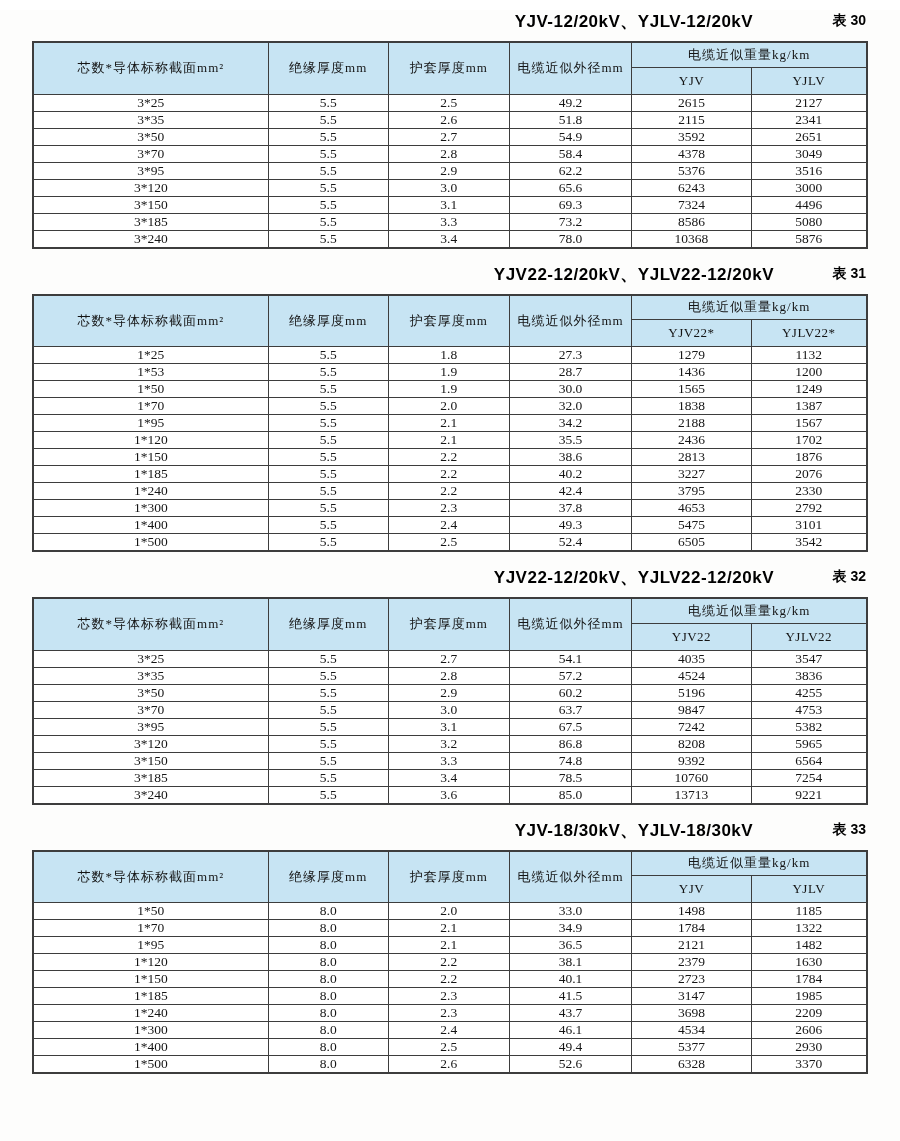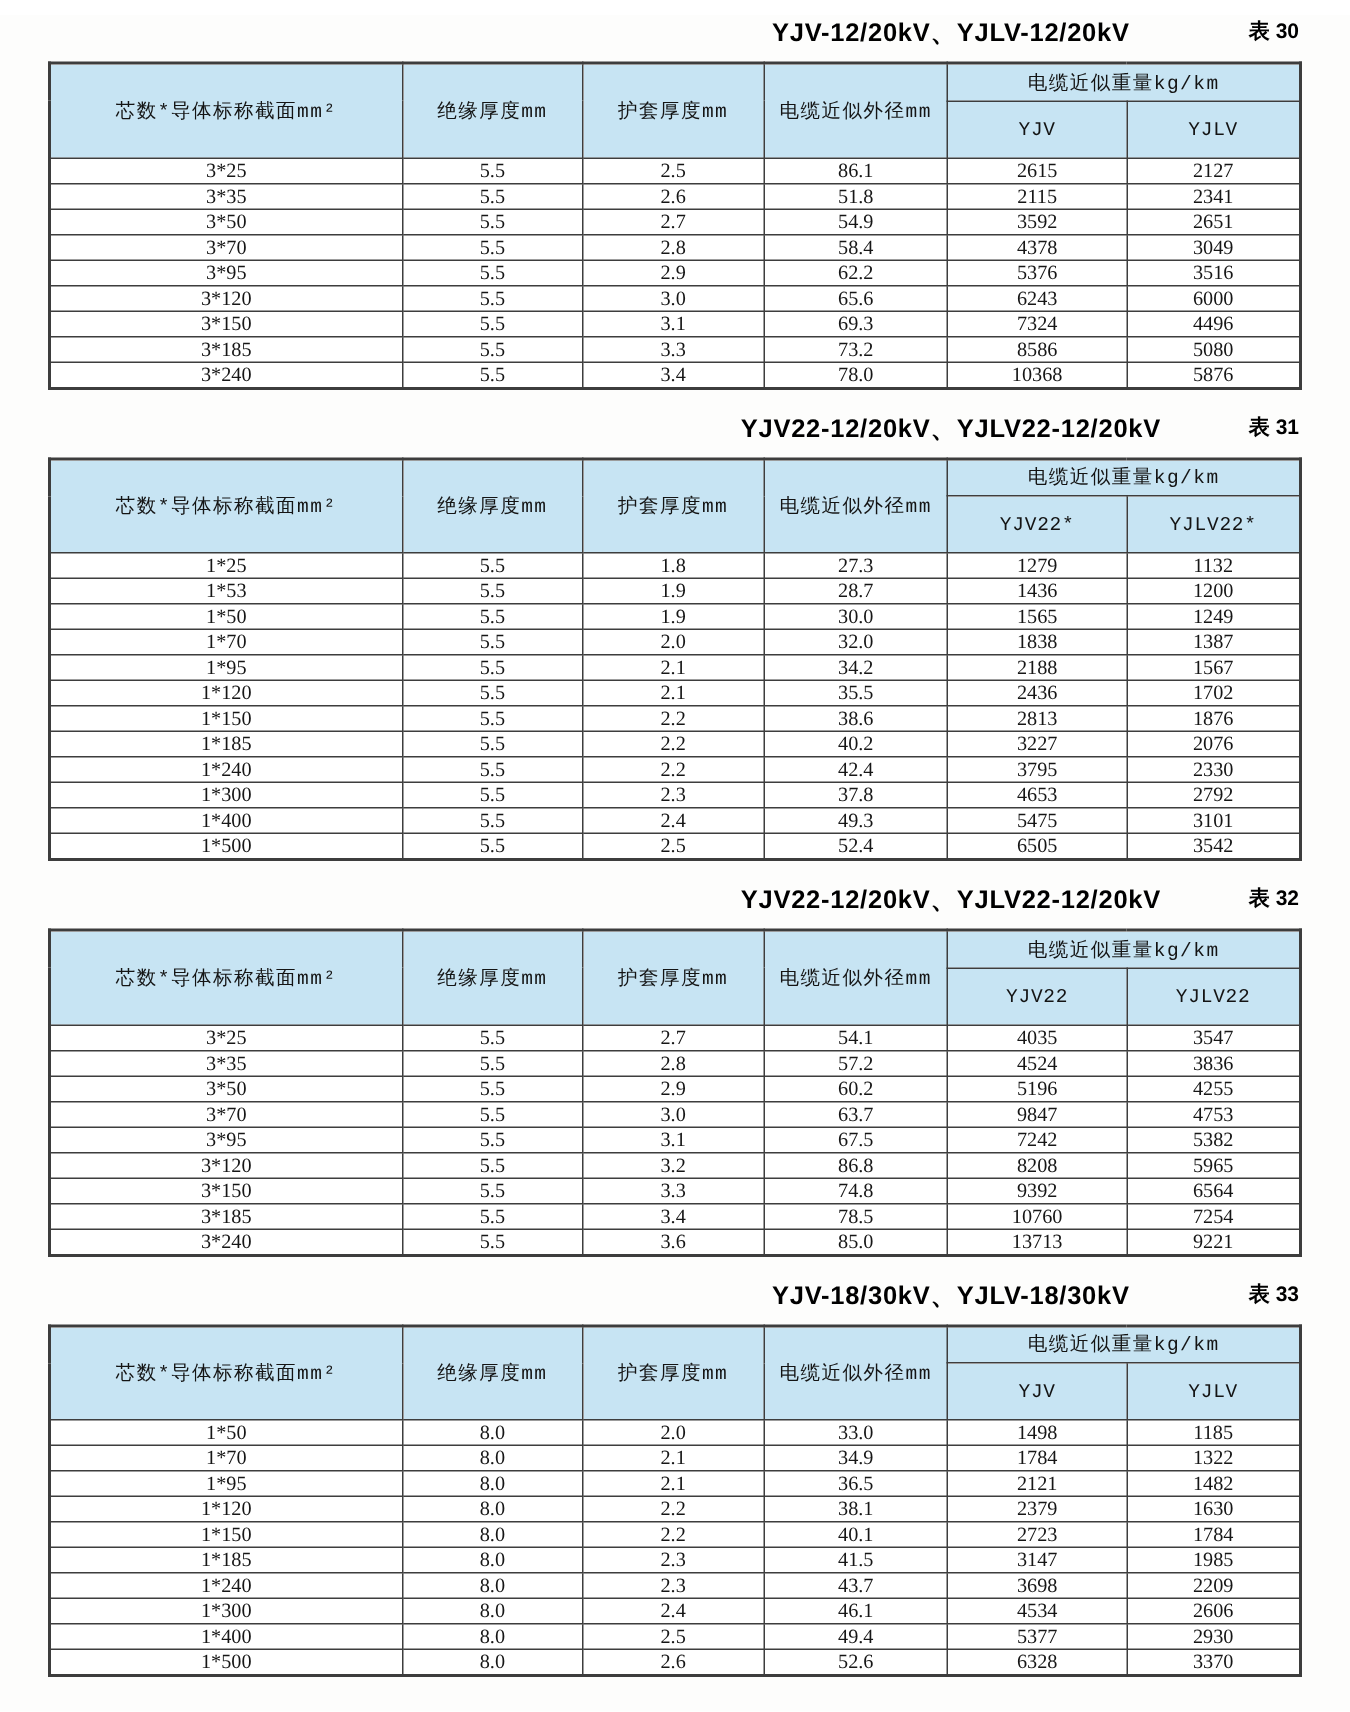--- a/index.html
+++ b/index.html
@@ -60,26 +60,26 @@
     border: 1.6px solid var(--border-c, #3d3d3d);
     text-align: center;
     vertical-align: middle;
     overflow: hidden;
     white-space: nowrap;
   }
   table.spec-table thead th {
     background: var(--header-bg, #c7e4f3);
     font-weight: 400;
     font-size: 13px;
-    font-family: Liberation Mono, monospace;
+    font-family: Liberation Serif, serif;
     color: #141414;
     letter-spacing: 1px;
   }
   thead tr.group-row th { height: 25px; }
-  thead tr.sub-row th { height: 38px; letter-spacing: 0.5px; }
+  thead tr.sub-row th { height: 27px; letter-spacing: 0.5px; }
   table.spec-table tbody td {
     font-family: "Liberation Serif", "DejaVu Serif", serif;
     font-size: 13.5px;
     color: #161616;
     background: #fff;
     padding: 0;
   }
   .sec-0 tbody td { height: 17px; }
   .sec-1 tbody td { height: 16px; }
   .sec-2 tbody td { height: 17px; }
@@ -115,21 +115,21 @@
         <tr class="sub-row">
           <th>YJV</th>
           <th>YJLV</th>
         </tr>
       </thead>
       <tbody>
           <tr>
             <td>3*25</td>
             <td>5.5</td>
             <td>2.5</td>
-            <td>86.1</td>
+            <td>49.2</td>
             <td>2615</td>
             <td>2127</td>
           </tr>
           <tr>
             <td>3*35</td>
             <td>5.5</td>
             <td>2.6</td>
             <td>51.8</td>
             <td>2115</td>
             <td>2341</td>
@@ -157,21 +157,21 @@
             <td>62.2</td>
             <td>5376</td>
             <td>3516</td>
           </tr>
           <tr>
             <td>3*120</td>
             <td>5.5</td>
             <td>3.0</td>
             <td>65.6</td>
             <td>6243</td>
-            <td>6000</td>
+            <td>3000</td>
           </tr>
           <tr>
             <td>3*150</td>
             <td>5.5</td>
             <td>3.1</td>
             <td>69.3</td>
             <td>7324</td>
             <td>4496</td>
           </tr>
           <tr>

